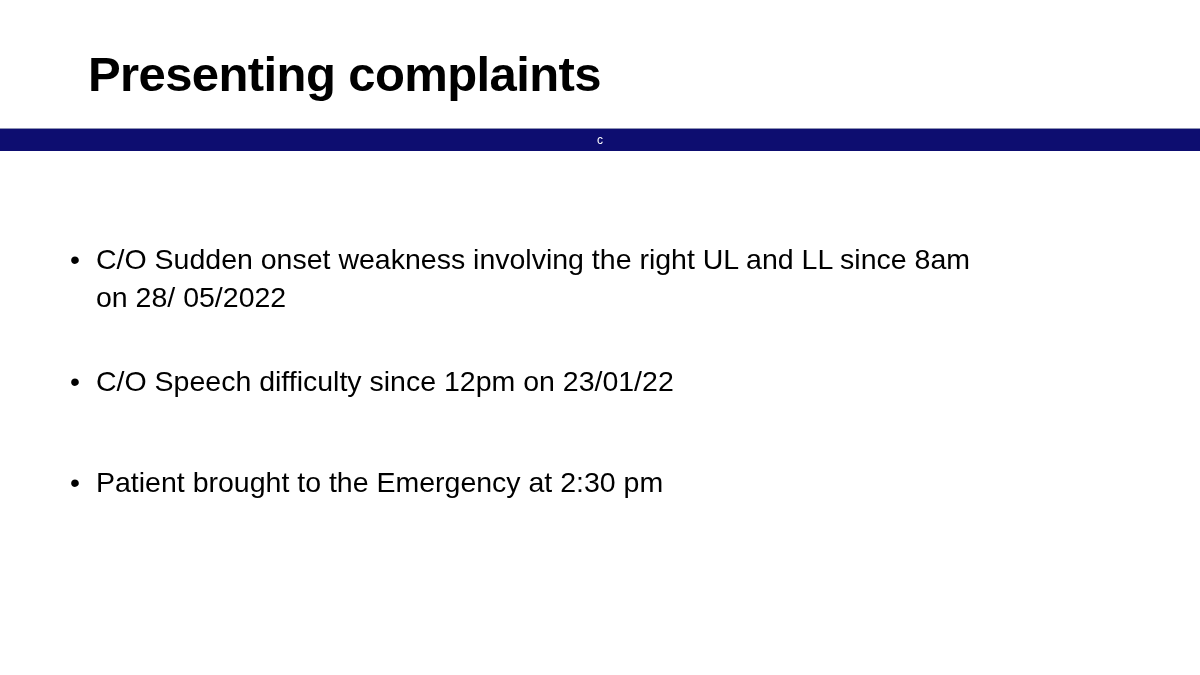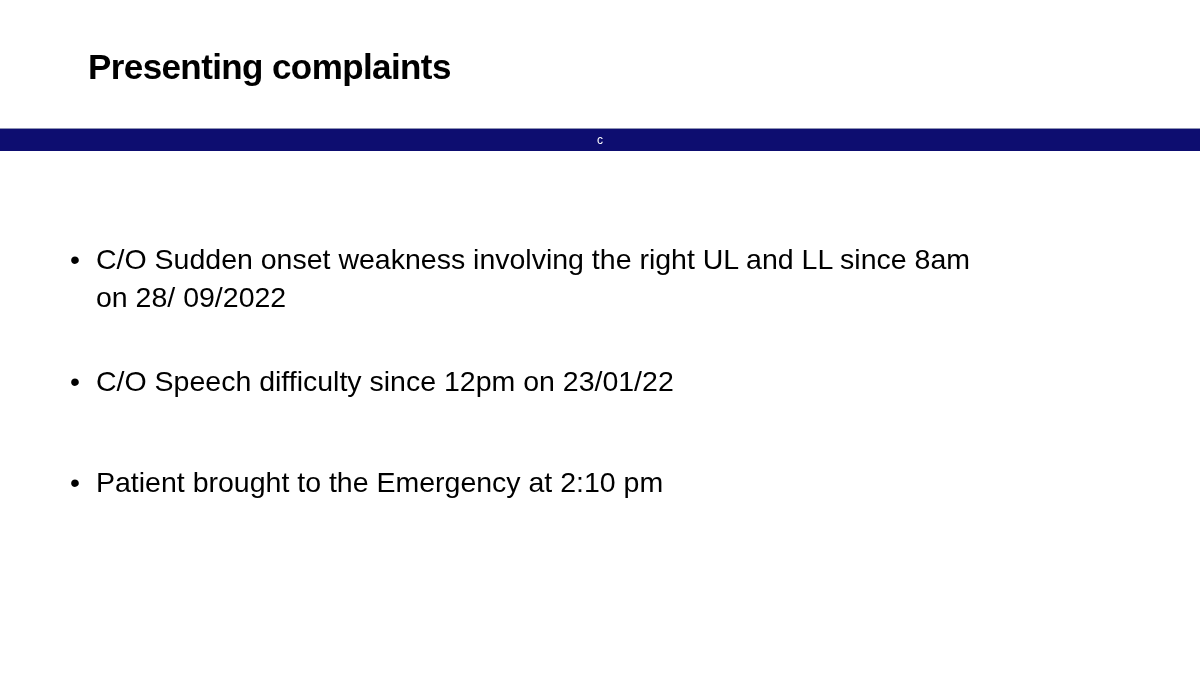--- a/index.html
+++ b/index.html
@@ -21,21 +21,21 @@
   }
 
   
   #slide-title {
     position: absolute;
     left: 88px;
     top: 48px;
     width: 1050px;
     margin: 0;
     font-family: "Liberation Sans", sans-serif;
-    font-size: 35px;
+    font-size: 49px;
     font-weight: bold;
     line-height: 1.08;
     letter-spacing: -0.6px;
     color: #000000;
     white-space: nowrap;
   }
 
   
   #divider-band {
     position: absolute;
@@ -113,28 +113,28 @@
 
   <div id="divider-band">
     <div id="divider-band-label">c</div>
   </div>
 
   <div id="body-content">
 
     <div class="bullet-item" id="bullet-0">
       <span class="bullet-marker">•</span>
       <span class="bullet-text">C/O Sudden onset weakness involving the right UL and LL since 8am
-on 28/ 09/2022</span>
+on 28/ 05/2022</span>
     </div>
 
     <div class="bullet-item" id="bullet-1">
       <span class="bullet-marker">•</span>
       <span class="bullet-text">C/O Speech difficulty since 12pm on 23/01/22</span>
     </div>
 
     <div class="bullet-item" id="bullet-2">
       <span class="bullet-marker">•</span>
-      <span class="bullet-text">Patient brought to the Emergency at 2:10 pm</span>
+      <span class="bullet-text">Patient brought to the Emergency at 2:30 pm</span>
     </div>
 
   </div>
 
 </div>
 
 </body></html>

